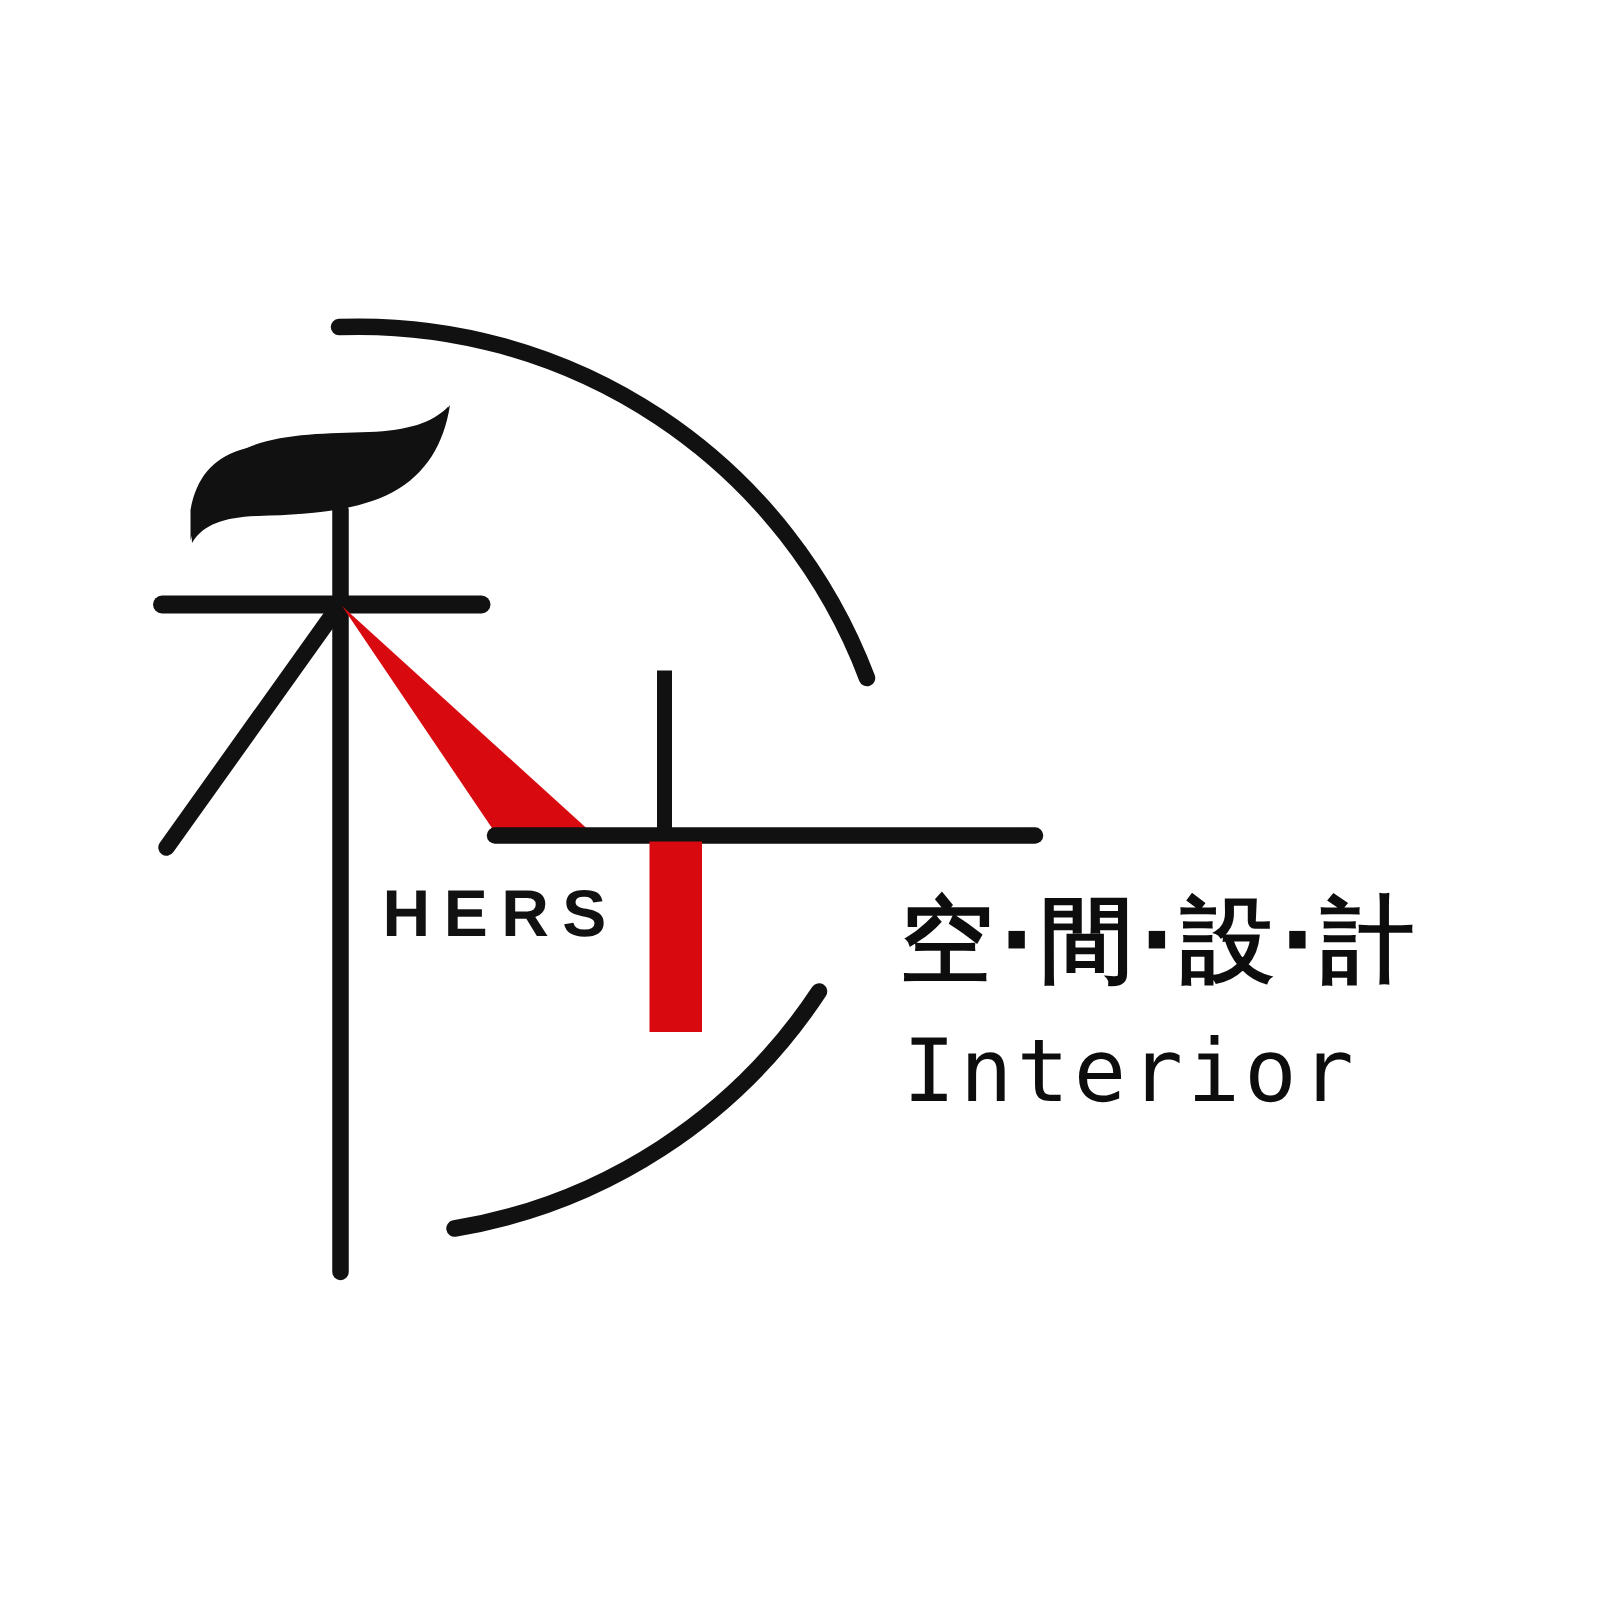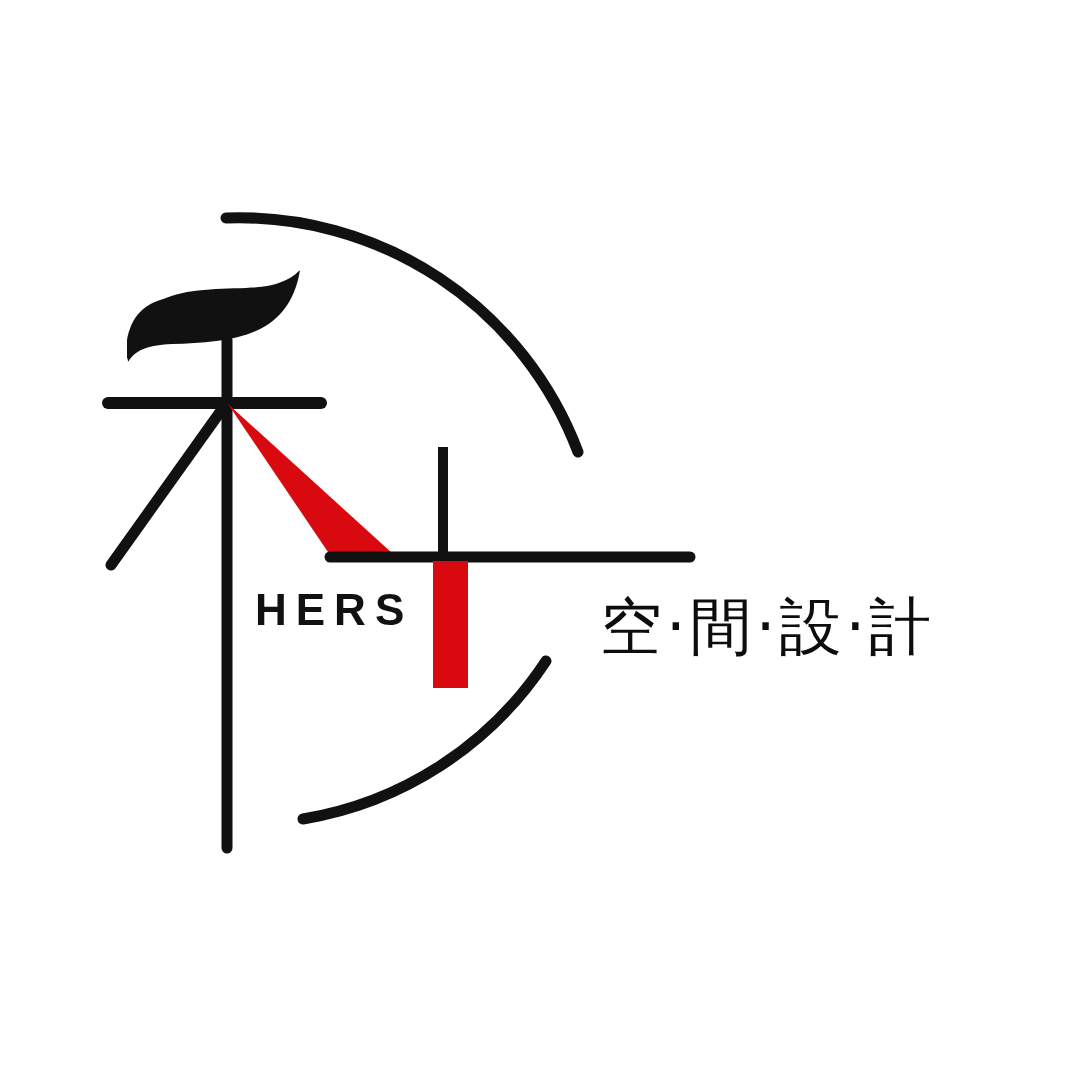--- a/index.html
+++ b/index.html
@@ -40,21 +40,21 @@
     font-size: 44px;
     font-weight: 600;
     letter-spacing: 9px;
     color: #111111;
   }
   #tagline-cn {
     left: 600px;
     top: 596px;
     font-family: "DejaVu Sans", sans-serif;
     font-size: 62px;
-    font-weight: 400;
+    font-weight: 700;
     letter-spacing: 4px;
     color: #0d0d0d;
   }
   #tagline-en-1 {
     left: 602px;
     top: 685px;
     font-family: "DejaVu Sans Mono", monospace;
     font-size: 58px;
     font-weight: 300;
     letter-spacing: 3px;
@@ -119,15 +119,16 @@
     <line x1="443" y1="447" x2="443" y2="557" stroke="#111111" stroke-width="10" stroke-linecap="butt"></line>
 
     <rect x="433" y="561" width="35" height="127" fill="#D90A0F"></rect>
 
   </svg>
 
   <div class="txt" id="wordmark-hers">HERS</div>
 
   <div class="txt" id="tagline-cn">空·間·設·計</div>
 
+  <div class="txt" id="tagline-en-1">Interior</div>
 
 
 </div>
 
 </body></html>

